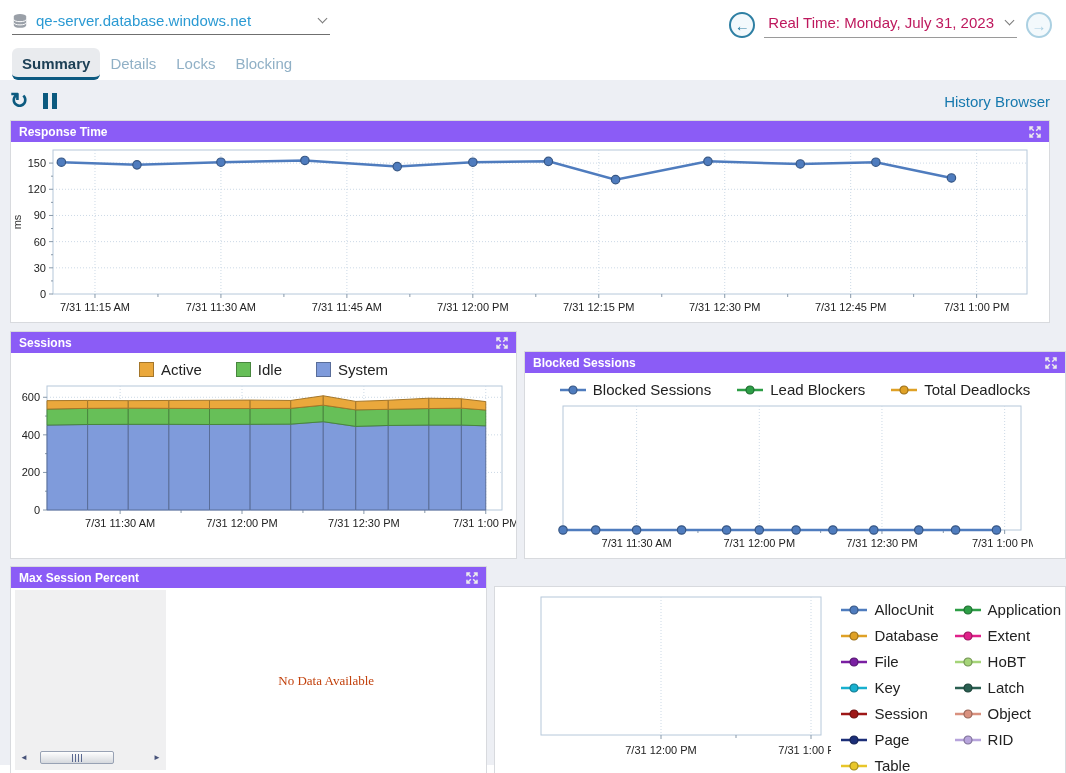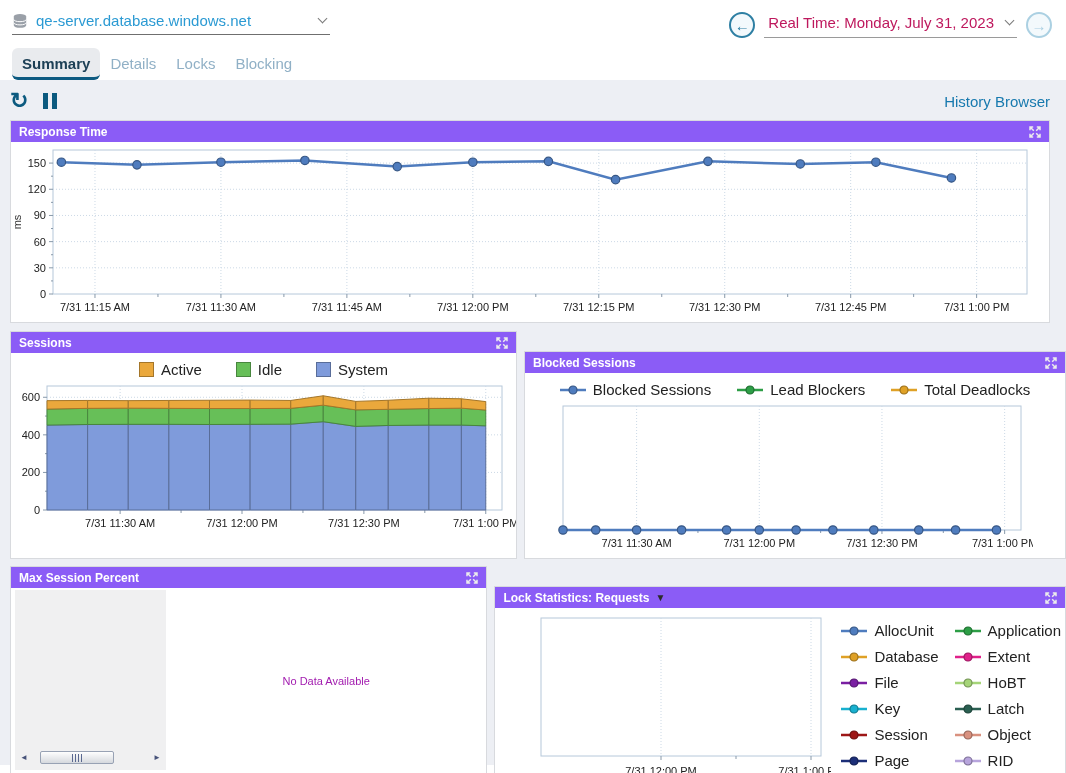--- a/index.html
+++ b/index.html
@@ -48,21 +48,21 @@
   .p-left  { width:513px; }
   .p-right { width:608px;margin-top:20px; }
 
   .legend-row { display:flex; justify-content:center; align-items:center; gap:34px; padding:8px 0 2px; }
   .lg-item { display:flex; align-items:center; gap:7px; font-size:15px; color:#222; cursor:pointer; }
   .lg-item .swatch { width:15px; height:15px; display:inline-block; }
 
   .msp-body { position:relative; height:186px; background:#fff; }
   .msp-side { position:absolute; left:4px; top:2px; width:151px; height:180px; background:#f0f0f1; }
   .msp-empty { position:absolute; left:155px; right:0; top:0; bottom:0; display:flex;
-               align-items:center; justify-content:center; font-size:11px; color:#a21caf; }
+               align-items:center; justify-content:center; font-size:13px; color:#c2410c;font-family:Liberation Serif, serif; }
   .sb { position:absolute; left:5px; right:5px; bottom:5px; height:14px; display:flex; align-items:center; }
   .sb-arrow { font-size:8px; color:#47537a; width:10px; cursor:pointer; line-height:1; }
   .sb-track { flex:1; height:14px; position:relative; cursor:pointer; }
   .sb-thumb { position:absolute; left:10px; top:0; width:74px; height:13px; border:1px solid #98a2b4;
               border-radius:2px; background:linear-gradient(#fefefe,#d6d9de); cursor:pointer;
               display:flex; align-items:center; justify-content:center; }
   .sb-thumb i { width:11px; height:8px;
                 background:repeating-linear-gradient(90deg,#5a6890 0 1px,transparent 1px 3px); }
 
   .lock-body { display:flex; padding-top:4px; height:186px; }
@@ -400,34 +400,20 @@
                   </span>
               </span>
               <span class="sb-arrow" style="text-align:right">►</span>
             </div>
           </div>
           <div class="msp-empty">No Data Available</div>
         </div>
       </div>
 
       <div class="panel p-right">
-        <div class="panel-h">
-          <span>Lock Statistics: Requests</span>
-          <span class="dd-tri">▼</span>
-          <span class="expand">
-              <svg width="12" height="12">
-                <g stroke="#ececec" stroke-width="1.5" fill="none">
-                  <path d="M4.2,1 H1 V4.2 M1.3,1.3 L4.8,4.8"></path>
-                  <path d="M7.8,1 H11 V4.2 M10.7,1.3 L7.2,4.8"></path>
-                  <path d="M1,7.8 V11 H4.2 M1.3,10.7 L4.8,7.2"></path>
-                  <path d="M11,7.8 V11 H7.8 M10.7,10.7 L7.2,7.2"></path>
-                </g>
-              </svg>
-            </span>
-        </div>
         <div class="lock-body">
           <svg style="margin-left:2px" width="334" height="170">
               <rect x="44" y="6" width="280" height="138" fill="#fff" stroke="#b6c8da"></rect>
               <line x1="164" y1="6" x2="164" y2="144" stroke="#ccd9e6" stroke-dasharray="1,2"></line>
               <line x1="314" y1="6" x2="314" y2="144" stroke="#ccd9e6" stroke-dasharray="1,2"></line>
               <line x1="164" y1="144" x2="164" y2="148" stroke="#8899aa"></line>
               <text x="164" y="163" text-anchor="middle" fill="#222" font-size="11">7/31 12:00 PM</text>
               <line x1="239" y1="144" x2="239" y2="147" stroke="#8899aa"></line>
               <line x1="314" y1="144" x2="314" y2="148" stroke="#8899aa"></line>
               <text x="314" y="163" text-anchor="middle" fill="#222" font-size="11">7/31 1:00 PM</text>

